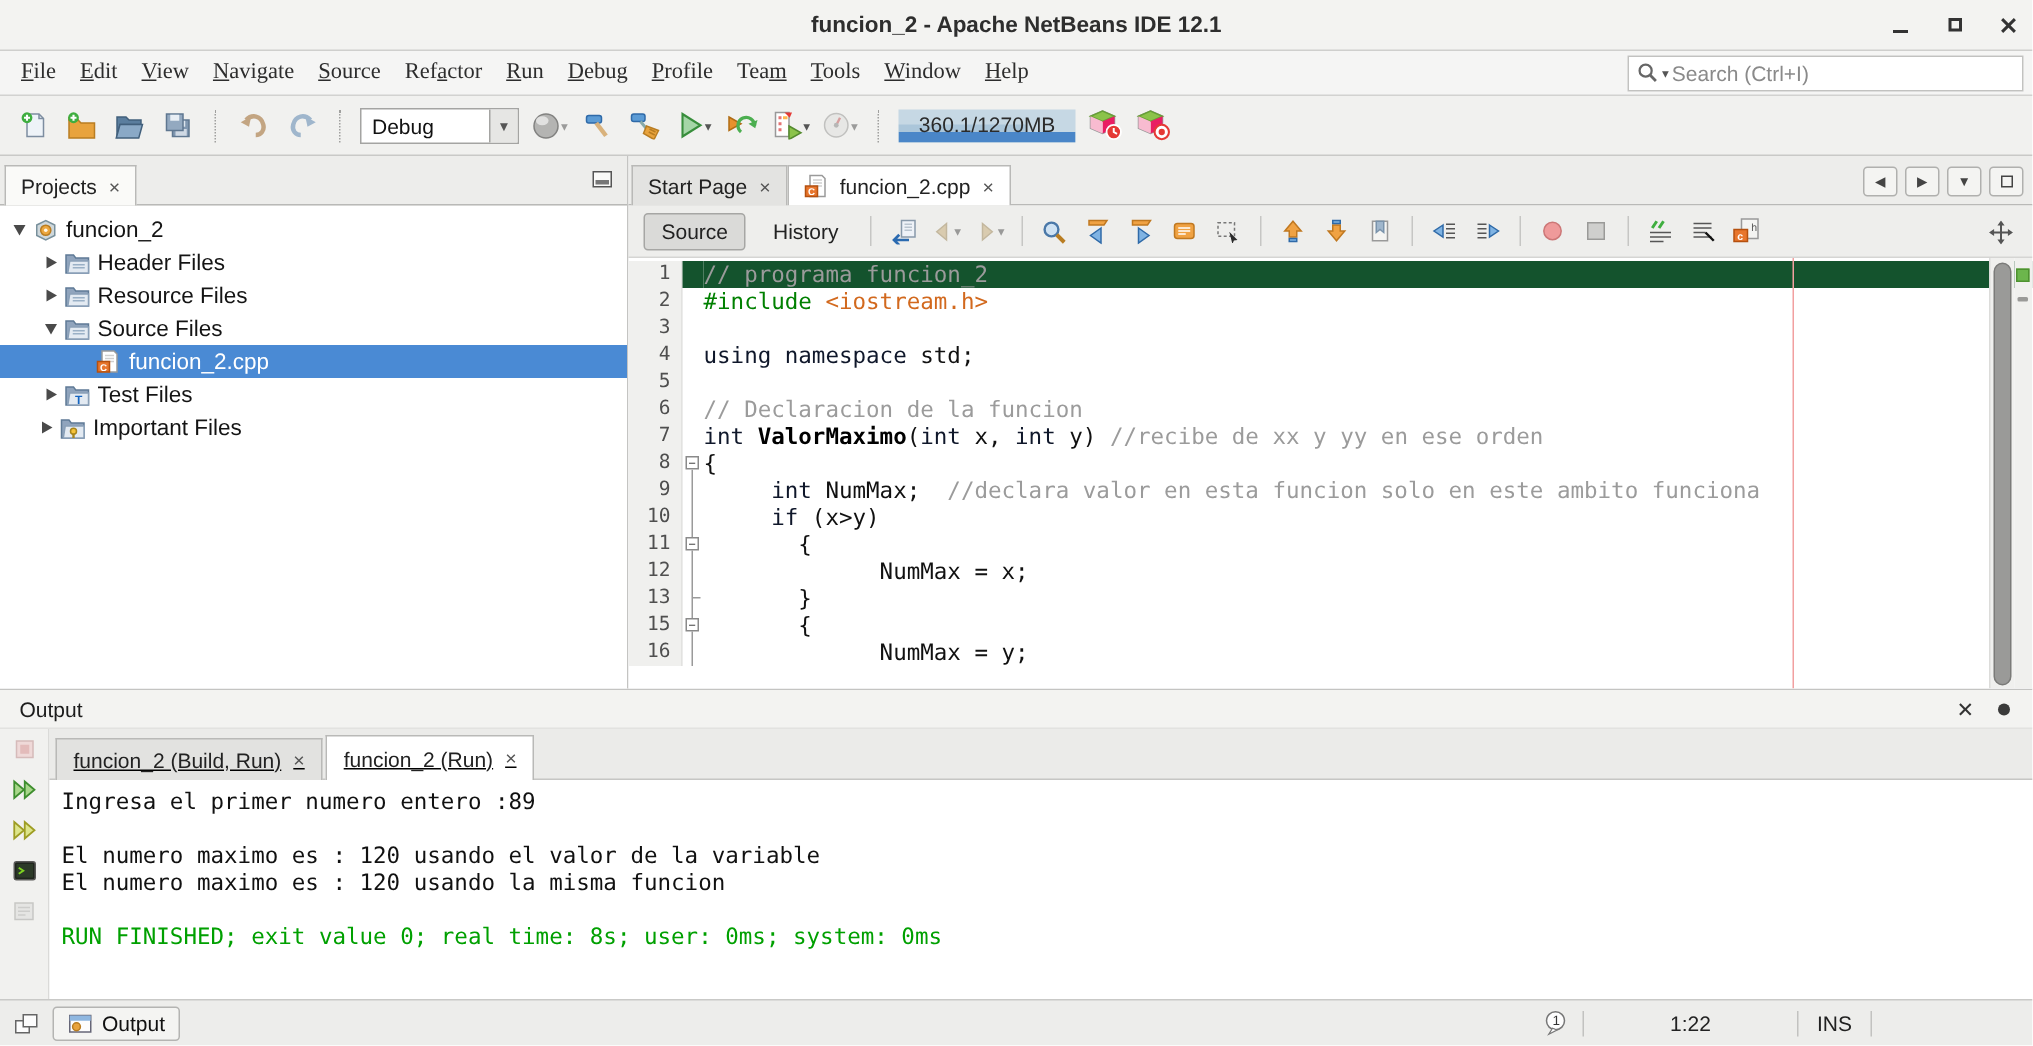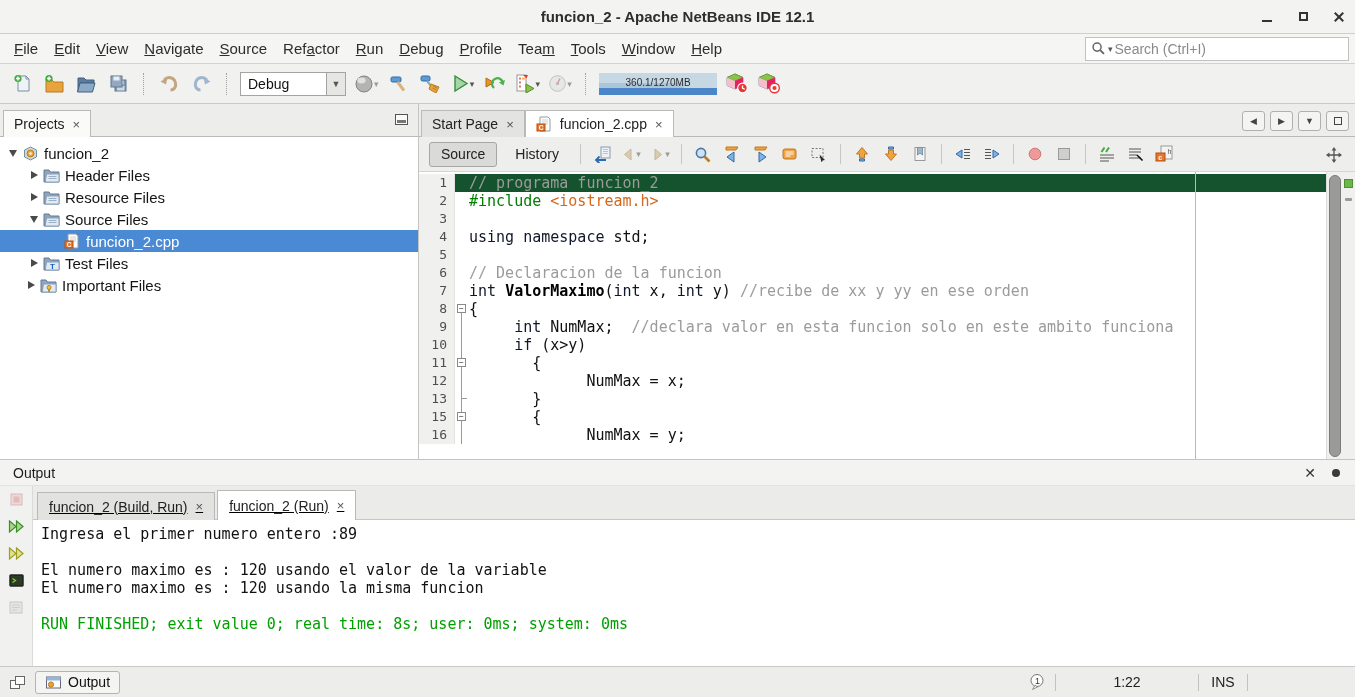--- a/index.html
+++ b/index.html
@@ -30,21 +30,21 @@
   
   .toolbar { height:40px; background:#f1f1ef; border-bottom:1px solid #c9c9c7; display:flex; align-items:center; padding:0 10px; gap:8px; }
   .tbtn { height:26px; min-width:24px; display:flex; align-items:center; justify-content:center; }
   .tsep { width:1px; height:22px; border-left:1px dotted #a0a09e; margin:0 5px; }
   .combo { width:106px; height:24px; background:#fff; border:1px solid #a4a4a2; display:flex; align-items:center; }
   .combo .val { flex:1; padding:0 7px; font-size:14px; color:#111; }
   .combo .cbtn { width:19px; height:100%; background:#e6e6e4; border-left:1px solid #a4a4a2; display:flex; align-items:center; justify-content:center; }
   .memory { position:relative; width:118px; height:22px; background:#c6d8e4; overflow:hidden; }
   .memory .bar1 { position:absolute; left:0; bottom:0; height:7px; width:100%; background:#4a86c8; }
   .memory .bar2 { position:absolute; left:0; bottom:7px; height:5px; width:72%; background:#abc6da; }
-  .memory .mtext { position:absolute; inset:0; display:flex; align-items:center; justify-content:center; font-size:10px; color:#2b2b2b; padding-bottom:2px; }
+  .memory .mtext { position:absolute; inset:0; display:flex; align-items:center; justify-content:center; font-size:14px; color:#2b2b2b; padding-bottom:2px; }
   .disabled { opacity:.55; }
 
   
   .main { display:flex; height:355px; background:#fff; }
 
   
   .projects { width:419px; display:flex; flex-direction:column; border-right:1px solid #c4c4c2; background:#fff; }
   .ptabrow { height:33px; background:#ededeb; border-bottom:1px solid #b9b9b7; display:flex; align-items:flex-end; padding-left:3px; position:relative; }
   .tab { height:27px; background:#fafaf8; border:1px solid #b9b9b7; border-bottom:none; display:flex; align-items:center; gap:8px; padding:0 10px; font-size:14px; color:#222; margin-bottom:-1px; }
   .x { color:#555; font-size:13px; line-height:1; }
@@ -136,21 +136,21 @@
       <div class="wbtn">
           <div class="g-max"></div>
         </div>
       <div class="wbtn">
           <div class="g-close"></div>
         </div>
     </div>
   </div>
 
   <div class="menubar">
-    <div class="menus" style="display:flex;">
+    <div class="menus" style="display:flex;font-family:Liberation Serif, serif;">
         <span class="menu-item"><u>F</u>ile</span>
         <span class="menu-item"><u>E</u>dit</span>
         <span class="menu-item"><u>V</u>iew</span>
         <span class="menu-item"><u>N</u>avigate</span>
         <span class="menu-item"><u>S</u>ource</span>
         <span class="menu-item">Ref<u>a</u>ctor</span>
         <span class="menu-item"><u>R</u>un</span>
         <span class="menu-item"><u>D</u>ebug</span>
         <span class="menu-item"><u>P</u>rofile</span>
         <span class="menu-item">Tea<u>m</u></span>

